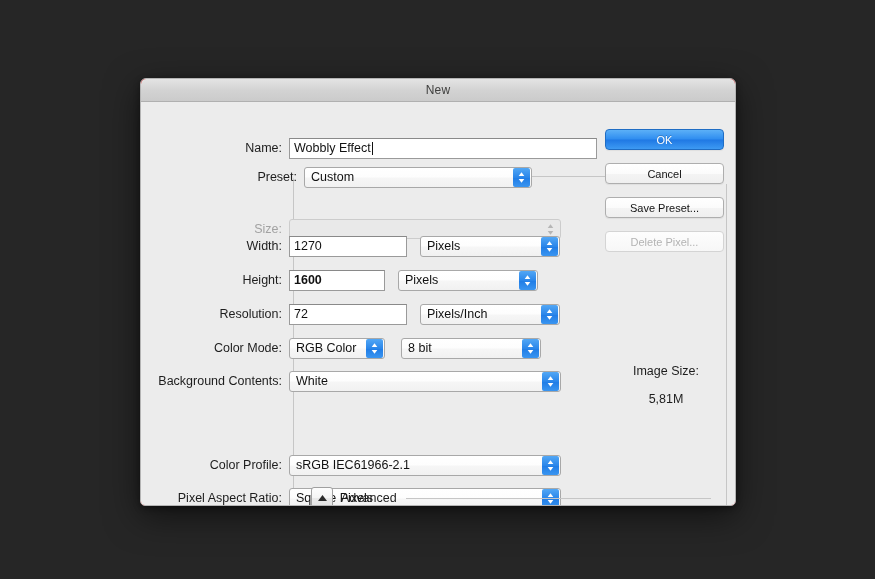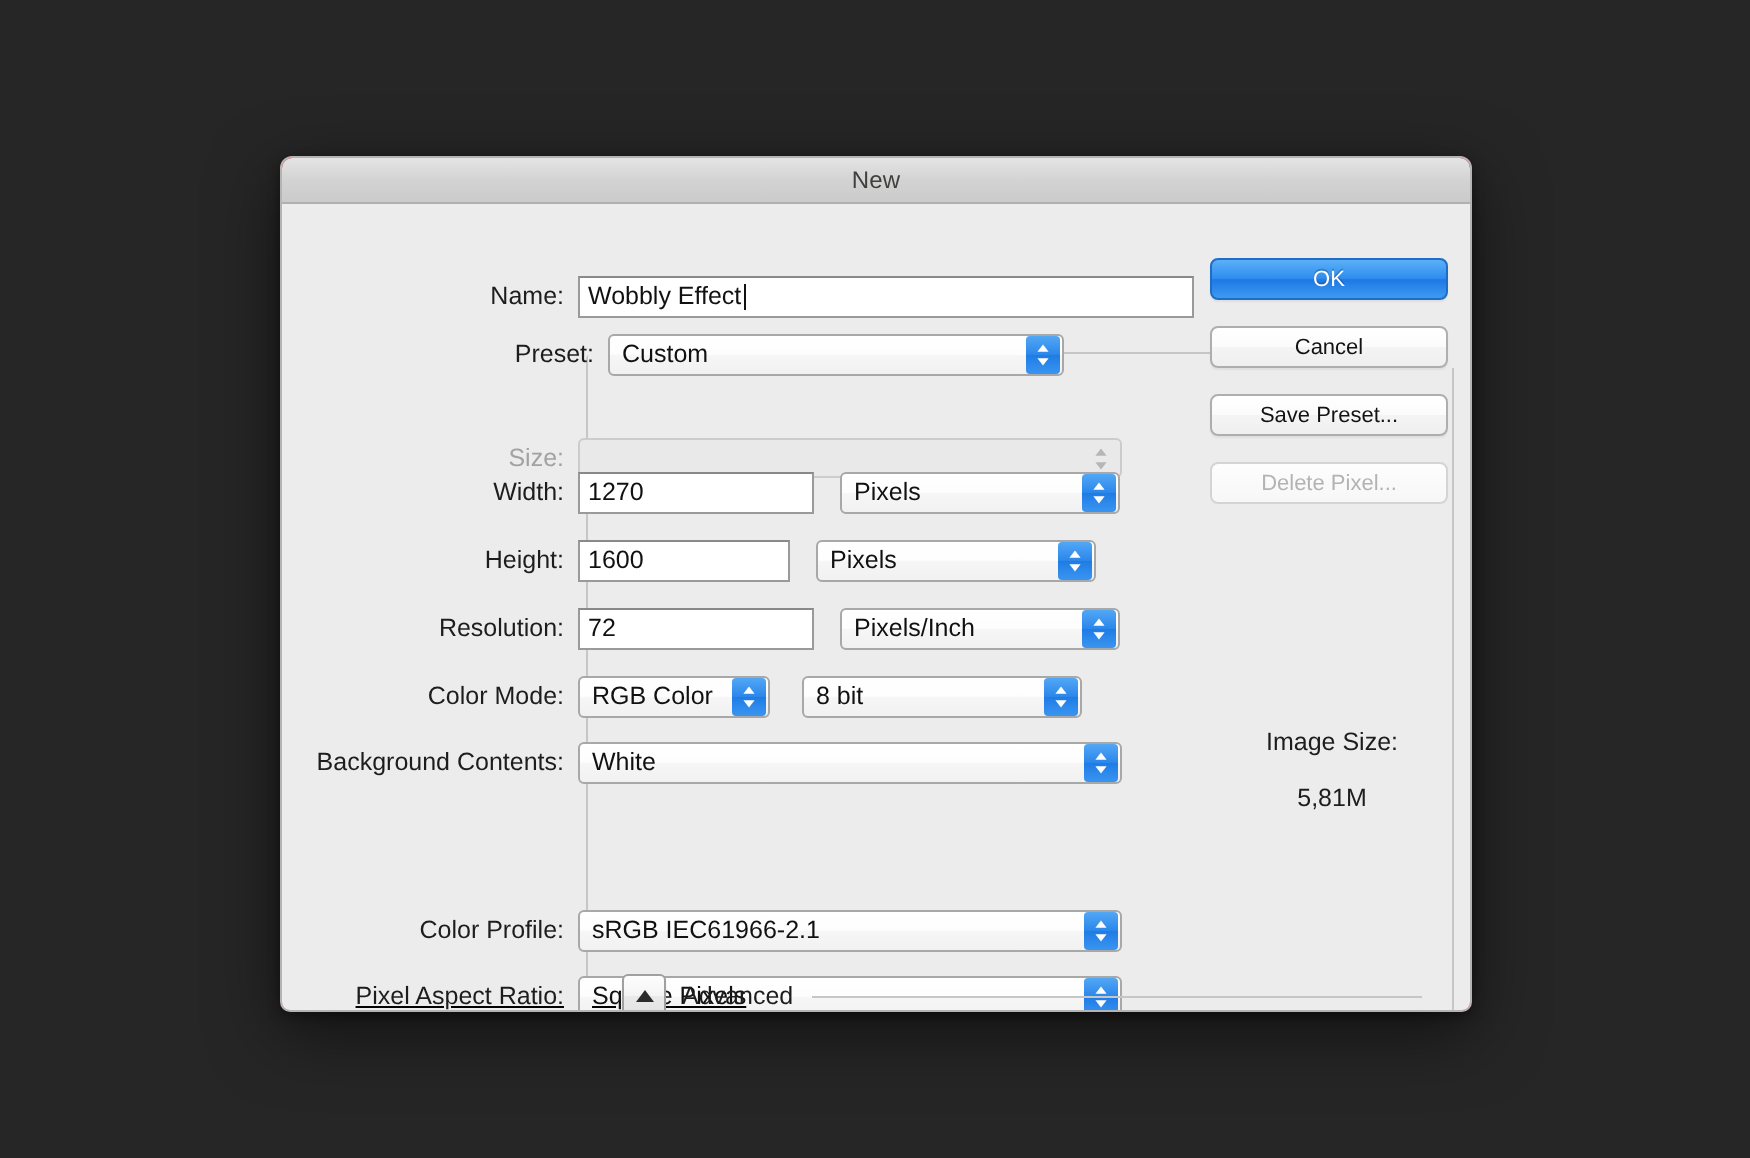--- a/index.html
+++ b/index.html
@@ -326,21 +326,21 @@
             <svg width="9" height="13" viewBox="0 0 9 13">
               <path d="M4.5 1.2 L7.3 4.9 L1.7 4.9 Z" fill="#ffffff"></path>
               <path d="M4.5 11.8 L1.7 8.1 L7.3 8.1 Z" fill="#ffffff"></path>
             </svg>
           </span>
         </span>
       </div>
 
       <div class="row" style="left:0px; top:167px;">
         <span class="lbl">Height:</span>
-        <span class="tfield" style="width:106px;">
+        <span class="tfield" style="width:96px;font-weight:bold;">
           <span>1600</span>
         </span>
         <span class="popup" style="width:140px; margin-left:13px;">
           <span class="val">Pixels</span>
           <span class="stepper">
             <svg width="9" height="13" viewBox="0 0 9 13">
               <path d="M4.5 1.2 L7.3 4.9 L1.7 4.9 Z" fill="#ffffff"></path>
               <path d="M4.5 11.8 L1.7 8.1 L7.3 8.1 Z" fill="#ffffff"></path>
             </svg>
           </span>
@@ -404,21 +404,21 @@
           <span class="val">sRGB IEC61966-2.1</span>
           <span class="stepper">
             <svg width="9" height="13" viewBox="0 0 9 13">
               <path d="M4.5 1.2 L7.3 4.9 L1.7 4.9 Z" fill="#ffffff"></path>
               <path d="M4.5 11.8 L1.7 8.1 L7.3 8.1 Z" fill="#ffffff"></path>
             </svg>
           </span>
         </span>
       </div>
 
-      <div class="row" style="left:0px; top:385px;text-decoration:underline;">
+      <div class="row" style="left:0px; top:385px;">
         <span class="lbl">Pixel Aspect Ratio:</span>
         <span class="popup" style="width:272px;">
           <span class="val">Square Pixels</span>
           <span class="stepper">
             <svg width="9" height="13" viewBox="0 0 9 13">
               <path d="M4.5 1.2 L7.3 4.9 L1.7 4.9 Z" fill="#ffffff"></path>
               <path d="M4.5 11.8 L1.7 8.1 L7.3 8.1 Z" fill="#ffffff"></path>
             </svg>
           </span>
         </span>

